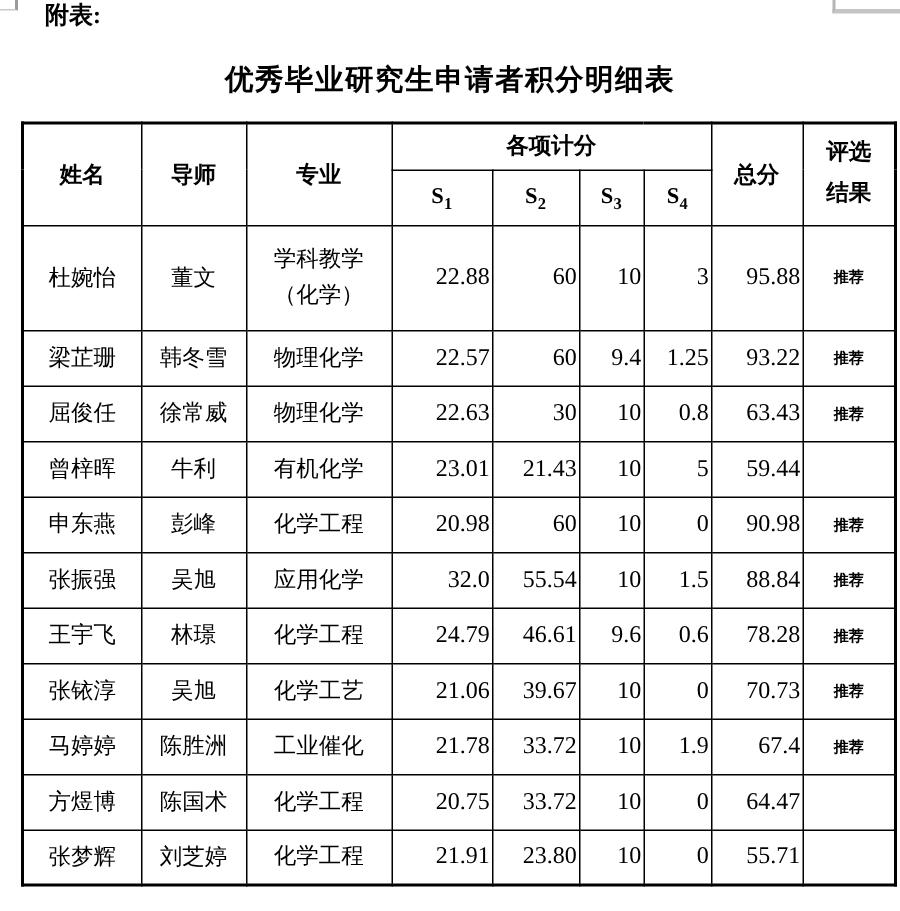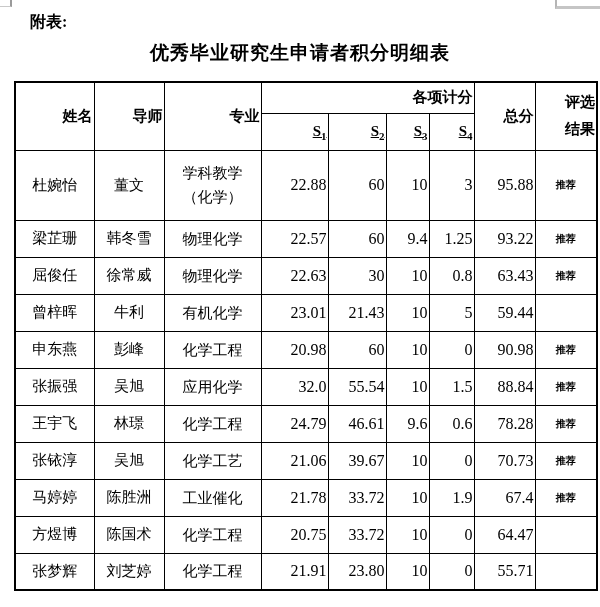--- a/index.html
+++ b/index.html
@@ -28,21 +28,21 @@
     position: absolute;
     left: 555px; top: -4px;
     width: 49px; height: 10px;
     border-left: 2px solid #b5b5b5;
     border-bottom: 3px solid #c5c5c5;
   }
 
   .attachment-label {
     position: absolute;
     left: 10px;
-    top: 12px;
+    top: 0;
     font-size: 16px;
     font-weight: bold;
     padding-left: 20px;
   }
 
   .doc-title {
     position: absolute;
     left: 0;
     right: 0;
     top: 35px;
@@ -71,23 +71,22 @@
     overflow: hidden;
   }
   .points-table thead tr.h-top { height: 31px; }
   .points-table thead tr.h-sub { height: 37px; }
   .points-table tbody tr { height: 37px; }
   .points-table tbody tr:first-child { height: 70px; }
 
   .points-table th {
     font-weight: bold;
     font-size: 15px;
-    text-align: right;
-  }
-  .th-s { font-size: 16px; text-decoration: underline; }
+  }
+  .th-s { font-size: 16px; }
   .th-s sub { font-size: 11px; line-height: 0; }
 
   .result-header span { display: block; line-height: 1.85; }
 
   td.cjk { font-size: 15px; }
   td.major { white-space: pre-line; line-height: 1.6; }
   td.num { font-size: 16px; text-align: right; }
   td.result { font-size: 10px; font-weight: bold; }
 </style>
 </head>

